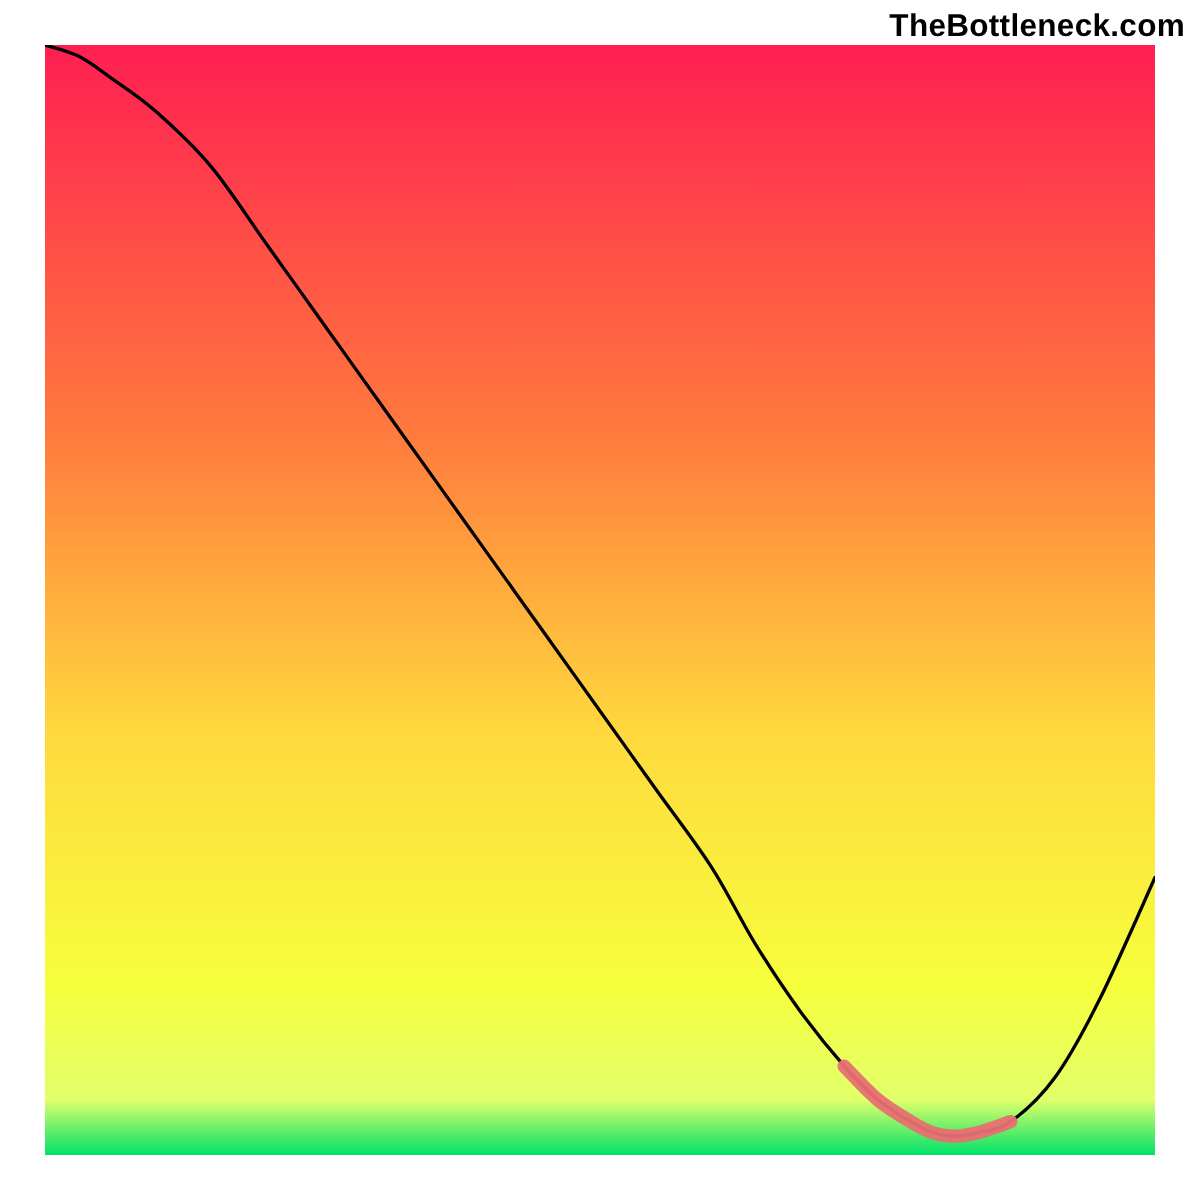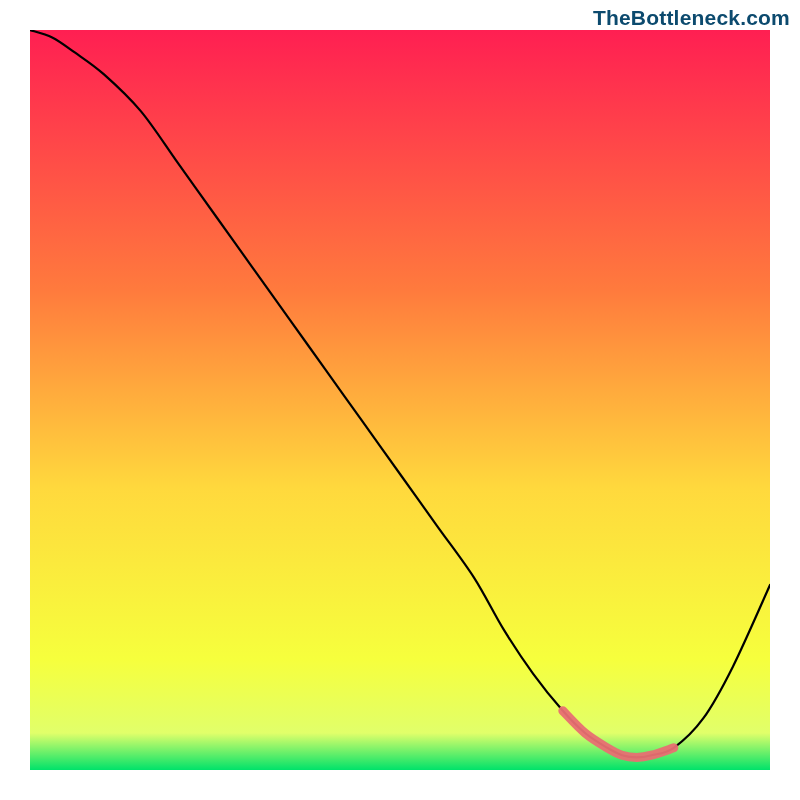--- a/index.html
+++ b/index.html
@@ -10,21 +10,21 @@
     height: 800px;
     background: #fff;
   }
   .watermark {
     position: absolute;
     top: 6px;
     right: 10px;
     font-family: Arial, Helvetica, sans-serif;
     font-size: 21px;
     font-weight: 600;
-    color: #0c4a6e;
+    color: #000000;
     letter-spacing: 0.2px;
     z-index: 10;
   }
   .plot-area {
     position: absolute;
     left: 30px;
     top: 30px;
     width: 740px;
     height: 740px;
   }

